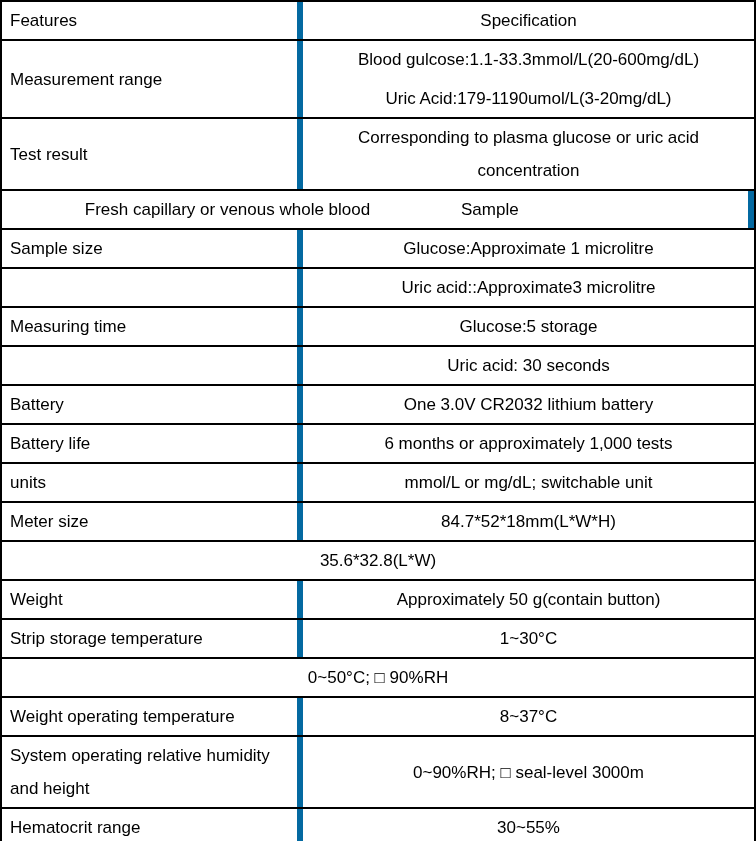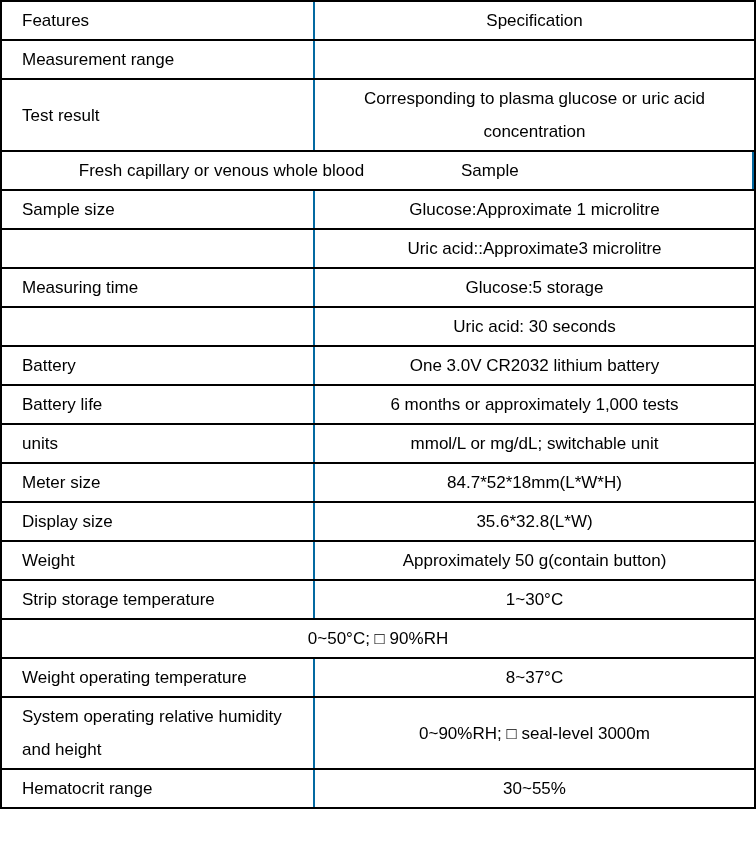--- a/index.html
+++ b/index.html
@@ -31,22 +31,21 @@
     box-sizing: border-box;
     padding: 2px 8px;
     line-height: 33px;
     display: flex;
     flex-direction: column;
     justify-content: center;
   }
   .feature-cell {
     flex: 0 0 301px;
     width: 301px;
-    border-right: 2px solid #0369a1;
-    margin-left: 12px;
+    border-right: 6px solid #0369a1;
   }
   .spec-cell {
     flex: 1 1 auto;
     min-width: 0;
     text-align: center;
   }
   .spec-line + .spec-line {
     margin-top: 6px;
   }
 </style>
@@ -54,20 +53,24 @@
 <body>
 
 <div class="spec-table">
   <div class="trow">
     <div class="cell feature-cell">Features</div>
     <div class="cell spec-cell">Specification</div>
   </div>
   <div id="rows">
   <div class="trow">
     <div class="cell feature-cell">Measurement range</div>
+    <div class="cell spec-cell">
+          <div class="spec-line">Blood gulcose:1.1-33.3mmol/L(20-600mg/dL)</div>
+          <div class="spec-line">Uric Acid:179-1190umol/L(3-20mg/dL)</div>
+        </div>
   </div>
 
   <div class="trow">
     <div class="cell feature-cell">Test result</div>
     <div class="cell spec-cell">
           <div class="spec-line">Corresponding to plasma glucose or uric acid concentration</div>
         </div>
   </div>
 
   <div class="trow">
@@ -127,21 +130,20 @@
   </div>
 
   <div class="trow">
     <div class="cell feature-cell">Meter size</div>
     <div class="cell spec-cell">
           <div class="spec-line">84.7*52*18mm(L*W*H)</div>
         </div>
   </div>
 
   <div class="trow">
-    <div class="cell feature-cell">Display size</div>
     <div class="cell spec-cell">
           <div class="spec-line">35.6*32.8(L*W)</div>
         </div>
   </div>
 
   <div class="trow">
     <div class="cell feature-cell">Weight</div>
     <div class="cell spec-cell">
           <div class="spec-line">Approximately 50 g(contain button)</div>
         </div>

